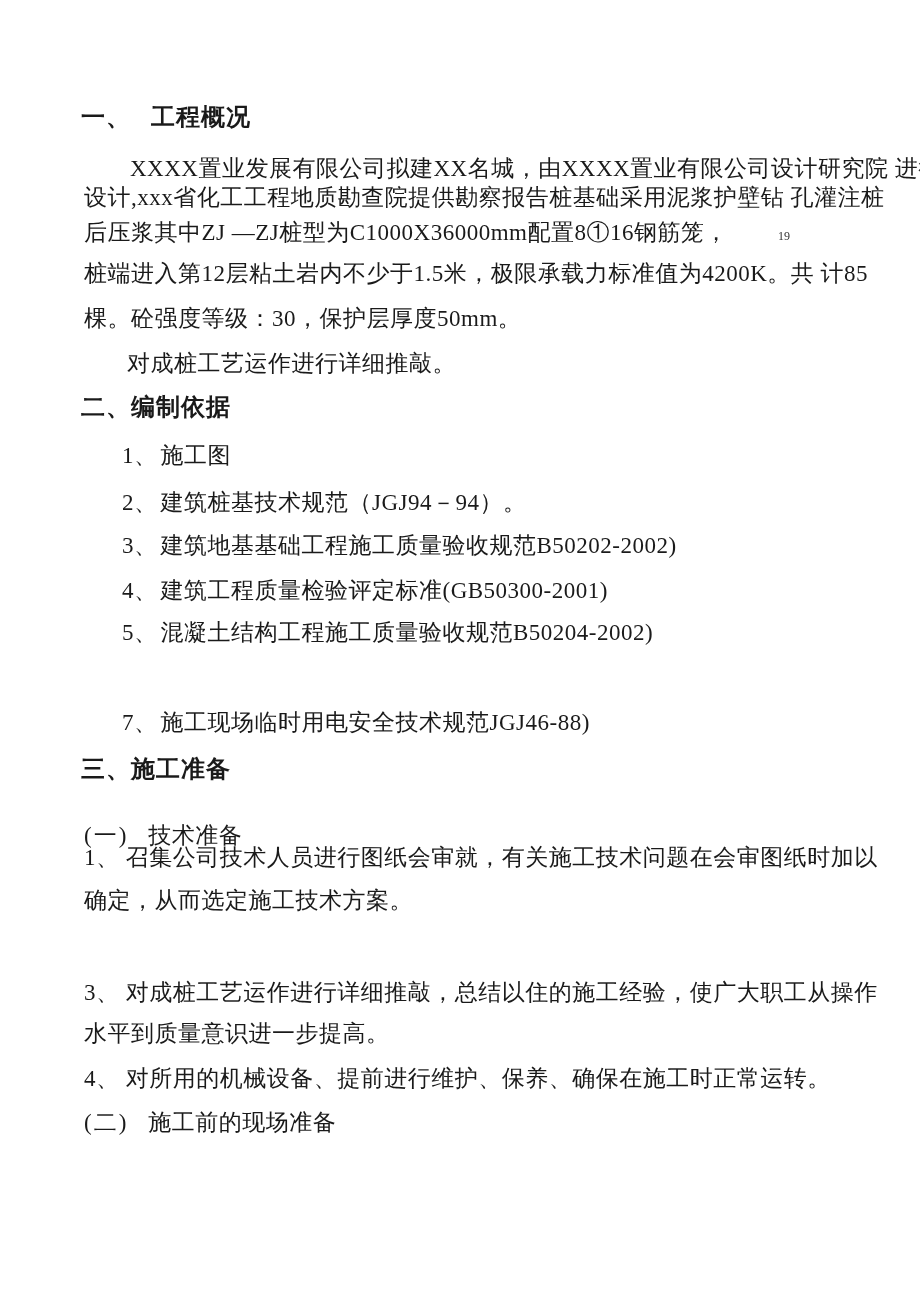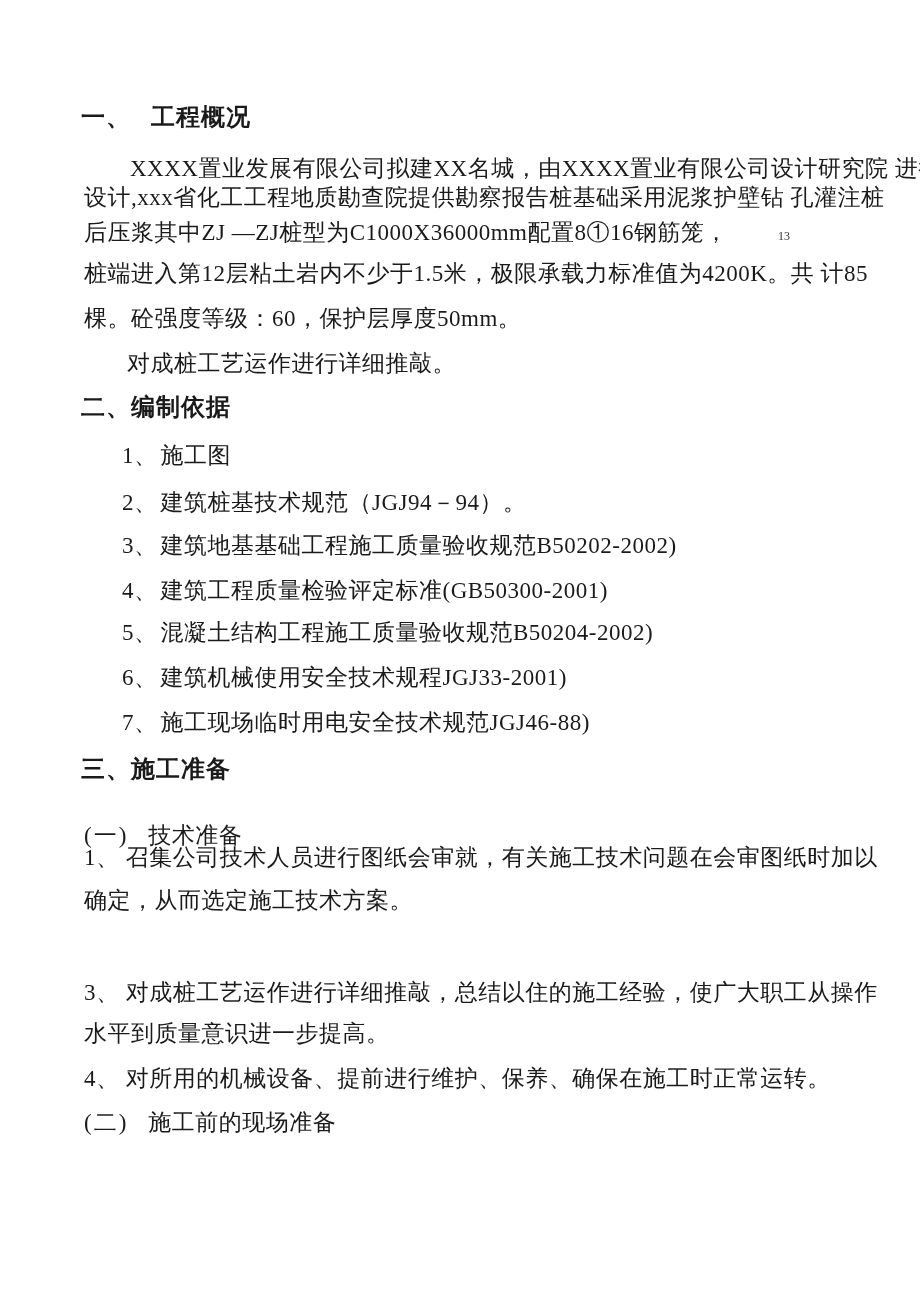--- a/index.html
+++ b/index.html
@@ -44,25 +44,25 @@
 
 <div class="page">
 
   <div class="line heading" style="top:103px;left:81px;">
     <span class="h1num">一、</span><span>工程概况</span>
   </div>
 
   <div class="line" style="top:155px;left:130px;">XXXX置业发展有限公司拟建XX名城，由XXXX置业有限公司设计研究院 进行</div>
   <div class="line" style="top:184px;left:84px;text-align:center;">设计,xxx省化工工程地质勘查院提供勘察报告桩基础采用泥浆护壁钻 孔灌注桩</div>
   <div class="line" style="top:219px;left:84px;">
-    <span>后压浆其中ZJ —ZJ桩型为C1000X36000mm配置8①16钢筋笼，</span><span class="sup13">13</span>
+    <span>后压浆其中ZJ —ZJ桩型为C1000X36000mm配置8①16钢筋笼，</span><span class="sup13">19</span>
   </div>
 
   <div class="line" style="top:260px;left:84px;">桩端进入第12层粘土岩内不少于1.5米，极限承载力标准值为4200K。共 计85</div>
-  <div class="line" style="top:305px;left:84px;">棵。砼强度等级：60，保护层厚度50mm。</div>
+  <div class="line" style="top:305px;left:84px;">棵。砼强度等级：30，保护层厚度50mm。</div>
 
   <div class="line" style="top:350px;left:127px;">对成桩工艺运作进行详细推敲。</div>
 
   <div class="line heading" style="top:393px;left:81px;">
     <span>二、</span><span>编制依据</span>
   </div>
 
   <div class="line" style="top:442px;left:122px;">
     <span class="refnum">1、</span><span>施工图</span>
   </div>
@@ -70,23 +70,20 @@
     <span class="refnum">2、</span><span>建筑桩基技术规范（JGJ94－94）。</span>
   </div>
   <div class="line" style="top:532px;left:122px;">
     <span class="refnum">3、</span><span>建筑地基基础工程施工质量验收规范B50202-2002)</span>
   </div>
   <div class="line" style="top:577px;left:122px;">
     <span class="refnum">4、</span><span>建筑工程质量检验评定标准(GB50300-2001)</span>
   </div>
   <div class="line" style="top:619px;left:122px;">
     <span class="refnum">5、</span><span>混凝土结构工程施工质量验收规范B50204-2002)</span>
-  </div>
-  <div class="line" style="top:664px;left:122px;">
-    <span class="refnum">6、</span><span>建筑机械使用安全技术规程JGJ33-2001)</span>
   </div>
   <div class="line" style="top:709px;left:122px;">
     <span class="refnum">7、</span><span>施工现场临时用电安全技术规范JGJ46-88)</span>
   </div>
 
   <div class="line heading" style="top:755px;left:81px;">
     <span>三、</span><span>施工准备</span>
   </div>
 
   <div class="line" style="top:798px;left:84px;margin-top:24px;">

